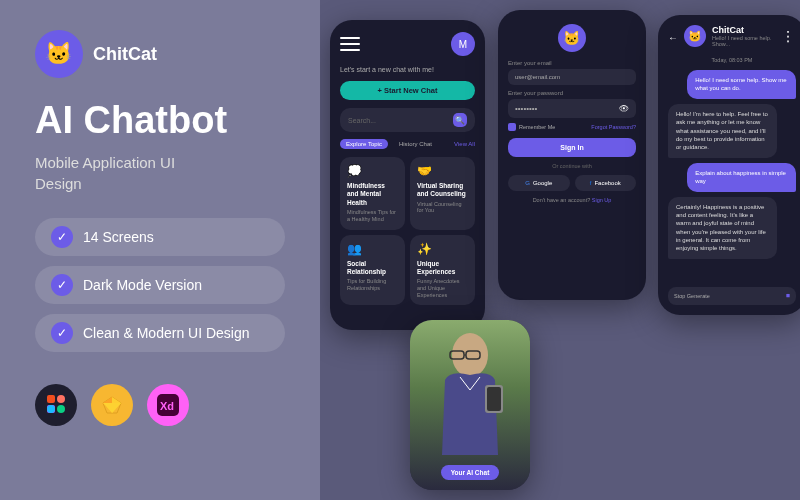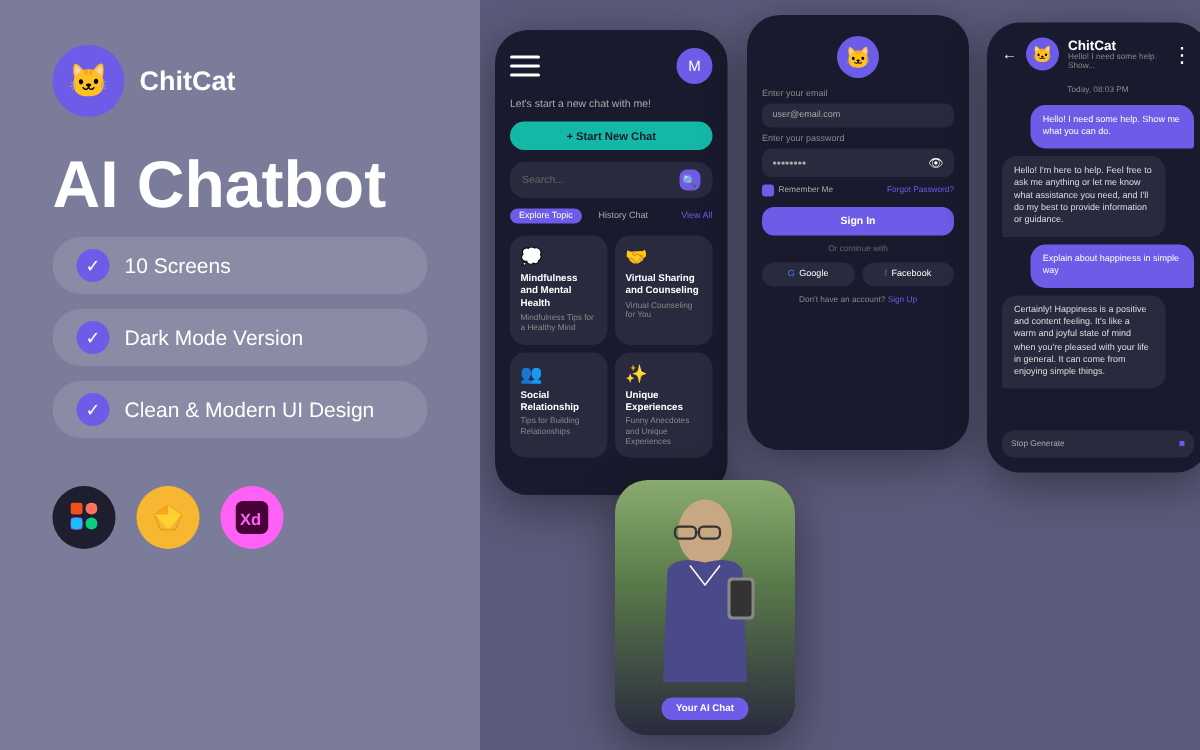--- a/index.html
+++ b/index.html
@@ -42,21 +42,21 @@
       font-size: 22px;
     }
 
     .logo-text {
       font-size: 18px;
       font-weight: 700;
       color: #fff;
     }
 
     .main-title {
-      font-size: 44px;
+      font-size: 38px;
       font-weight: 800;
       color: #fff;
       line-height: 1.1;
       margin-bottom: 10px;
     }
 
     .sub-title {
       font-size: 15px;
       font-weight: 500;
       color: #ddd;
@@ -554,24 +554,27 @@
   </style>
 </head>
 <body>
 
 <div class="left-panel">
   <div class="logo-row">
     <div class="logo-icon">🐱</div>
     <span class="logo-text">ChitCat</span>
   </div>
   <div class="main-title">AI Chatbot</div>
+  <div class="sub-title">
+    Mobile Application UI<br>Design
+  </div>
   <div class="feature-list">
     <div class="feature-item">
       <div class="check-circle">✓</div>
-      <span>10 Screens</span>
+      <span>14 Screens</span>
     </div>
     <div class="feature-item">
       <div class="check-circle">✓</div>
       <span>Dark Mode Version</span>
     </div>
     <div class="feature-item">
       <div class="check-circle">✓</div>
       <span>Clean &amp; Modern UI Design</span>
     </div>
   </div>

